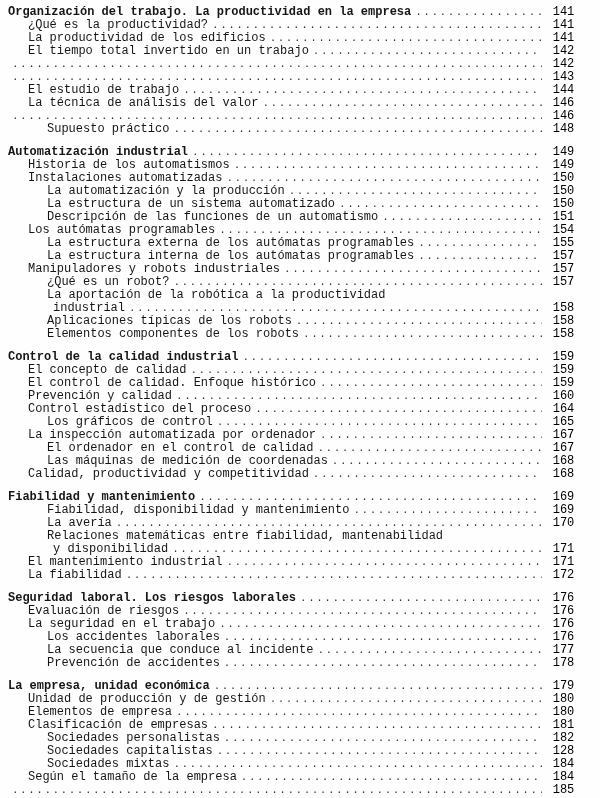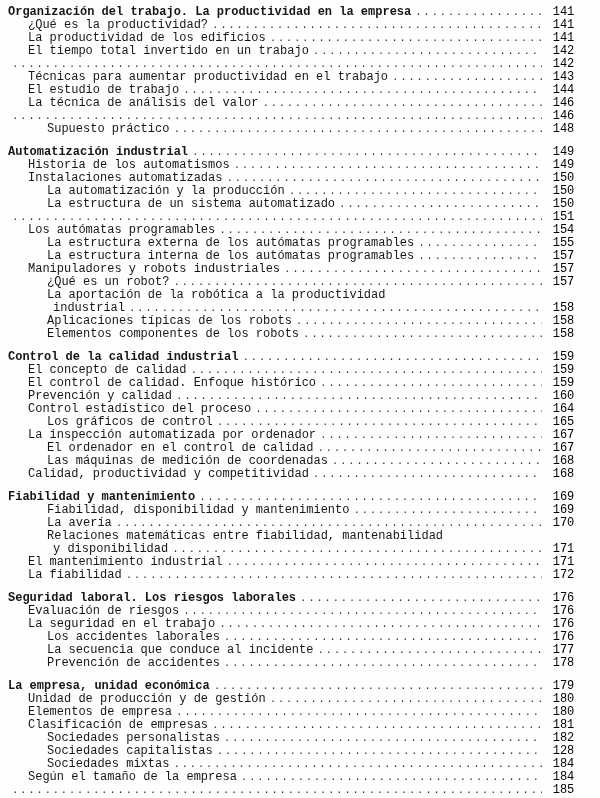--- a/index.html
+++ b/index.html
@@ -77,21 +77,20 @@
         <div class="row">
           <span class="txt lv1">El tiempo total invertido en un trabajo</span>
           <span class="dots">....................................................................................................................................................................................................................................................................</span>
           <span class="pnum">142</span>
         </div>
         <div class="row">
           <span class="dots">....................................................................................................................................................................................................................................................................</span>
           <span class="pnum">142</span>
         </div>
         <div class="row">
-          <span class="txt lv1">Técnicas para aumentar productividad en el trabajo</span>
           <span class="dots">....................................................................................................................................................................................................................................................................</span>
           <span class="pnum">143</span>
         </div>
         <div class="row">
           <span class="txt lv1">El estudio de trabajo</span>
           <span class="dots">....................................................................................................................................................................................................................................................................</span>
           <span class="pnum">144</span>
         </div>
         <div class="row">
           <span class="txt lv1">La técnica de análisis del valor</span>
@@ -128,20 +127,21 @@
           <span class="txt lv2">La automatización y la producción</span>
           <span class="dots">....................................................................................................................................................................................................................................................................</span>
           <span class="pnum">150</span>
         </div>
         <div class="row">
           <span class="txt lv2">La estructura de un sistema automatizado</span>
           <span class="dots">....................................................................................................................................................................................................................................................................</span>
           <span class="pnum">150</span>
         </div>
         <div class="row">
+          <span class="txt lv2">Descripción de las funciones de un automatismo</span>
           <span class="dots">....................................................................................................................................................................................................................................................................</span>
           <span class="pnum">151</span>
         </div>
         <div class="row">
           <span class="txt lv1">Los autómatas programables</span>
           <span class="dots">....................................................................................................................................................................................................................................................................</span>
           <span class="pnum">154</span>
         </div>
         <div class="row">
           <span class="txt lv2">La estructura externa de los autómatas programables</span>

